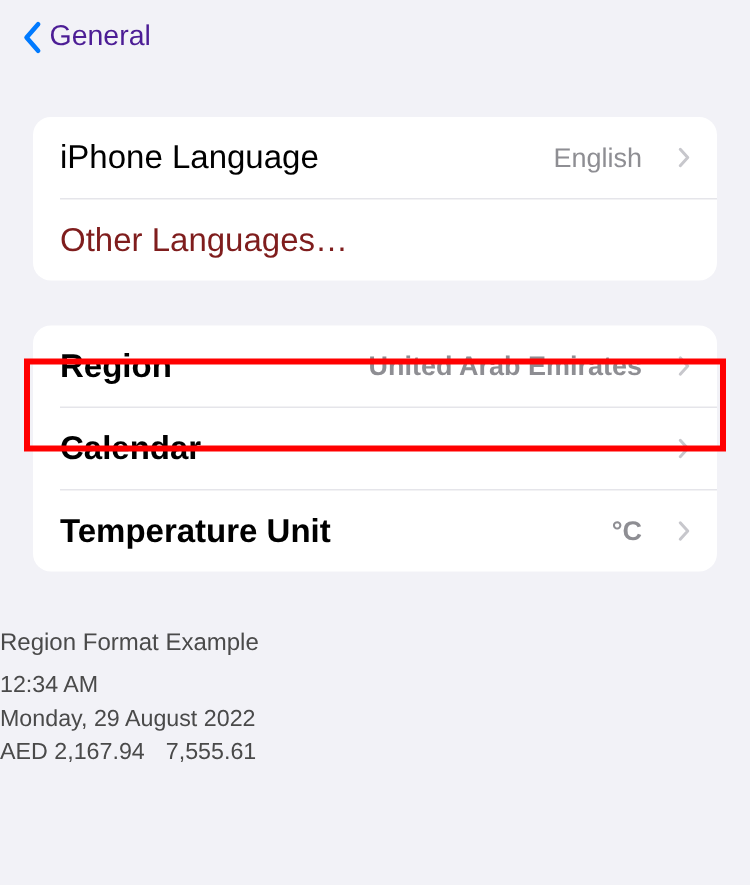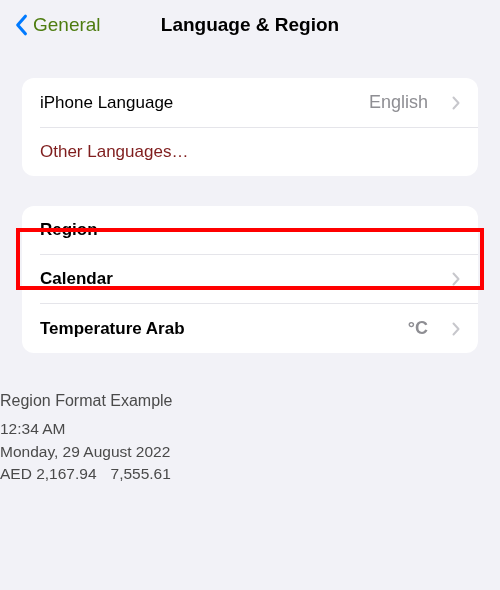--- a/index.html
+++ b/index.html
@@ -17,21 +17,21 @@
     .header {
       display: flex;
       align-items: center;
       padding: 10px 14px;
       position: relative;
       height: 50px;
     }
     .back-button {
       display: flex;
       align-items: center;
-      color: #4d7c0f;
+      color: #4c1d95;
       font-size: 19px;
       cursor: pointer;
       z-index: 2;
     }
     .chevron-left {
       width: 14px;
       height: 22px;
       margin-right: 5px;
     }
     .header-title {
@@ -54,21 +54,21 @@
       font-weight: bold;
     }
     .row {
       display: flex;
       align-items: center;
       justify-content: space-between;
       padding: 14px 18px;
       cursor: pointer;
     }
     .row-label {
-      font-size: 17px;
+      font-size: 22px;
       color: #000;
     }
     .row-label-link {
       color: #7f1d1d;
     }
     .row-right {
       display: flex;
       align-items: center;
       gap: 24px;
     }
@@ -113,21 +113,20 @@
 </head>
 <body>
 
 <div class="header">
   <div class="back-button">
     <svg class="chevron-left" viewBox="0 0 12 20">
       <polyline points="10,2 3,10 10,18" fill="none" stroke="#007aff" stroke-width="2.8" stroke-linecap="round" stroke-linejoin="round"></polyline>
     </svg>
     <span>General</span>
   </div>
-  <div class="header-title">Language &amp; Region</div>
 </div>
 
 <div class="group">
   <div class="row">
     <span class="row-label">iPhone Language</span>
     <div class="row-right">
       <span class="row-value">English</span>
       <svg class="chevron-right" viewBox="0 0 8 14">
         <polyline points="1.5,1.5 6.5,7 1.5,12.5" fill="none" stroke="#c7c7cc" stroke-width="2" stroke-linecap="round" stroke-linejoin="round"></polyline>
       </svg>
@@ -136,33 +135,39 @@
   <div class="divider"></div>
   <div class="row">
     <span class="row-label row-label-link">Other Languages…</span>
   </div>
 </div>
 
 <div class="highlight-wrap">
   <div class="group group-second">
     <div class="row">
       <span class="row-label">Region</span>
+      <div class="row-right">
+        <span class="row-value">United Arab Emirates</span>
+        <svg class="chevron-right" viewBox="0 0 8 14">
+          <polyline points="1.5,1.5 6.5,7 1.5,12.5" fill="none" stroke="#c7c7cc" stroke-width="2" stroke-linecap="round" stroke-linejoin="round"></polyline>
+        </svg>
+      </div>
     </div>
     <div class="divider"></div>
     <div class="row">
       <span class="row-label">Calendar</span>
       <div class="row-right">
         <svg class="chevron-right" viewBox="0 0 8 14">
           <polyline points="1.5,1.5 6.5,7 1.5,12.5" fill="none" stroke="#c7c7cc" stroke-width="2" stroke-linecap="round" stroke-linejoin="round"></polyline>
         </svg>
       </div>
     </div>
     <div class="divider"></div>
     <div class="row">
-      <span class="row-label">Temperature Arab</span>
+      <span class="row-label">Temperature Unit</span>
       <div class="row-right">
         <span class="row-value">°C</span>
         <svg class="chevron-right" viewBox="0 0 8 14">
           <polyline points="1.5,1.5 6.5,7 1.5,12.5" fill="none" stroke="#c7c7cc" stroke-width="2" stroke-linecap="round" stroke-linejoin="round"></polyline>
         </svg>
       </div>
     </div>
   </div>
   <div class="highlight" style="left:16px; top:22px; width:468px; height:62px;"></div>
 </div>

